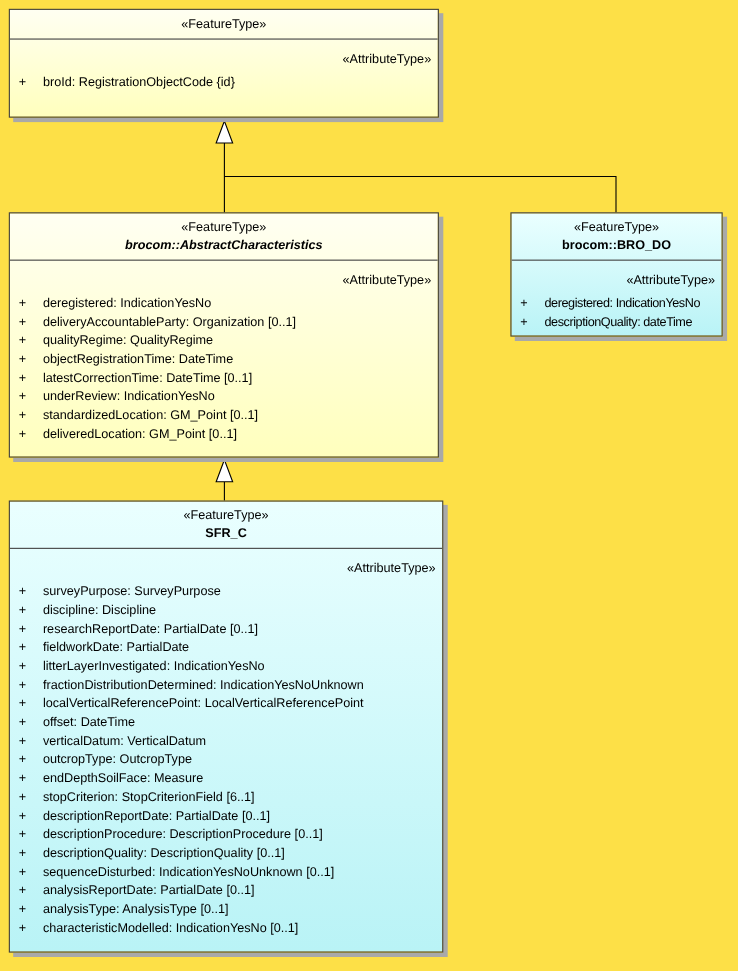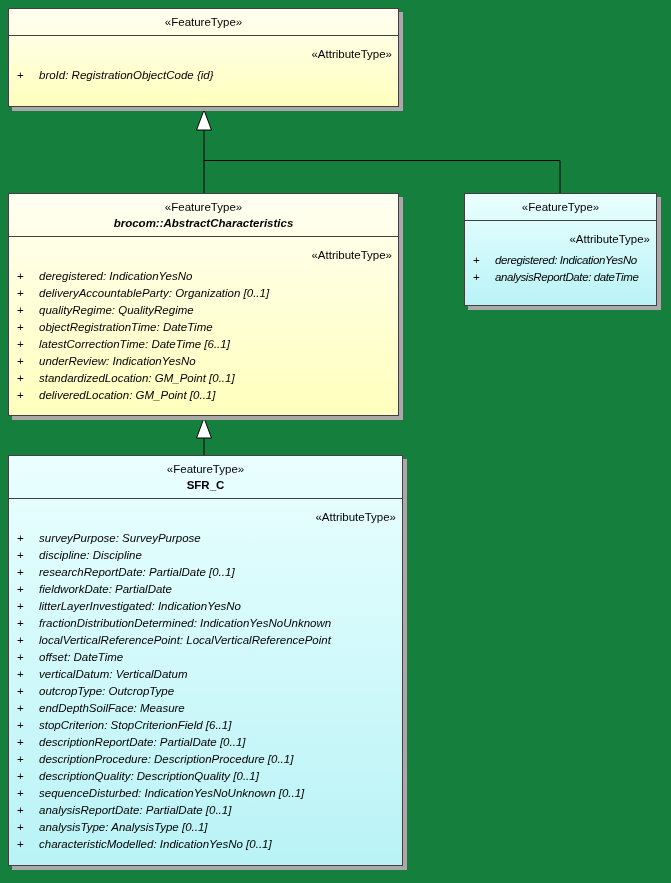--- a/index.html
+++ b/index.html
@@ -1,20 +1,20 @@
 <!DOCTYPE html>
 <html><head>
 <meta charset="utf-8">
 <style>
   html, body { margin: 0; padding: 0; background: #ffffff; }
   #canvas {
     position: relative;
     width: 671px;
     height: 883px;
-    background: #15803d;
+    background: #fde047;
     font-family: "Liberation Sans", sans-serif;
     font-size: 11.5px;
     color: #000000;
     overflow: hidden;
   }
   #connector-layer {
     position: absolute;
     left: 0; top: 0;
     width: 671px; height: 883px;
     pointer-events: none;
@@ -33,21 +33,21 @@
     padding: 7px 4px 6px 4px;
     border-bottom: 1px solid #404040;
   }
   .class-stereotype { line-height: 13px; }
   .class-name { line-height: 14px; margin-top: 2px; font-weight: bold; }
   .abstract .class-name { font-style: italic; }
   .attr-compartment { padding: 11px 6px 6px 6px; }
   .attr-stereotype { margin: 0 0 6px 12px; line-height: 14px; text-align: right; }
   .attr-row { display: flex; line-height: 17px; white-space: nowrap; }
   .vis { width: 22px; flex: 0 0 22px; padding-left: 2px; }
-  .attr-text { flex: 1; overflow: hidden; font-style: italic; }
+  .attr-text { flex: 1; overflow: hidden; }
   .tight .attr-row { letter-spacing: -0.4px; }
 </style>
 </head>
 <body>
 
 <div id="canvas">
 
   <svg id="connector-layer" viewBox="0 0 671 883" xmlns="http://www.w3.org/2000/svg">
 
     <path d="M204,130 L204,193" stroke="#000000" stroke-width="1" fill="none"></path>
@@ -93,52 +93,53 @@
           <div class="attr-row">
             <span class="vis">+</span>
             <span class="attr-text">qualityRegime: QualityRegime</span>
           </div>
           <div class="attr-row">
             <span class="vis">+</span>
             <span class="attr-text">objectRegistrationTime: DateTime</span>
           </div>
           <div class="attr-row">
             <span class="vis">+</span>
-            <span class="attr-text">latestCorrectionTime: DateTime [6..1]</span>
+            <span class="attr-text">latestCorrectionTime: DateTime [0..1]</span>
           </div>
           <div class="attr-row">
             <span class="vis">+</span>
             <span class="attr-text">underReview: IndicationYesNo</span>
           </div>
           <div class="attr-row">
             <span class="vis">+</span>
             <span class="attr-text">standardizedLocation: GM_Point [0..1]</span>
           </div>
           <div class="attr-row">
             <span class="vis">+</span>
             <span class="attr-text">deliveredLocation: GM_Point [0..1]</span>
           </div>
         </div>
     </div>
   </div>
 
   <div class="uml-class fill-cyan tight" style="left:464px; top:193px; width:193px; height:113px;">
     <div class="class-header">
       <div class="class-stereotype">«FeatureType»</div>
+      <div class="class-name">brocom::BRO_DO</div>
     </div>
     <div class="attr-compartment">
       <div class="attr-stereotype">«AttributeType»</div>
       <div>
           <div class="attr-row">
             <span class="vis">+</span>
             <span class="attr-text">deregistered: IndicationYesNo</span>
           </div>
           <div class="attr-row">
             <span class="vis">+</span>
-            <span class="attr-text">analysisReportDate: dateTime</span>
+            <span class="attr-text">descriptionQuality: dateTime</span>
           </div>
         </div>
     </div>
   </div>
 
   <div class="uml-class fill-cyan" style="left:8px; top:455px; width:395px; height:411px;">
     <div class="class-header">
       <div class="class-stereotype">«FeatureType»</div>
       <div class="class-name">SFR_C</div>
     </div>

